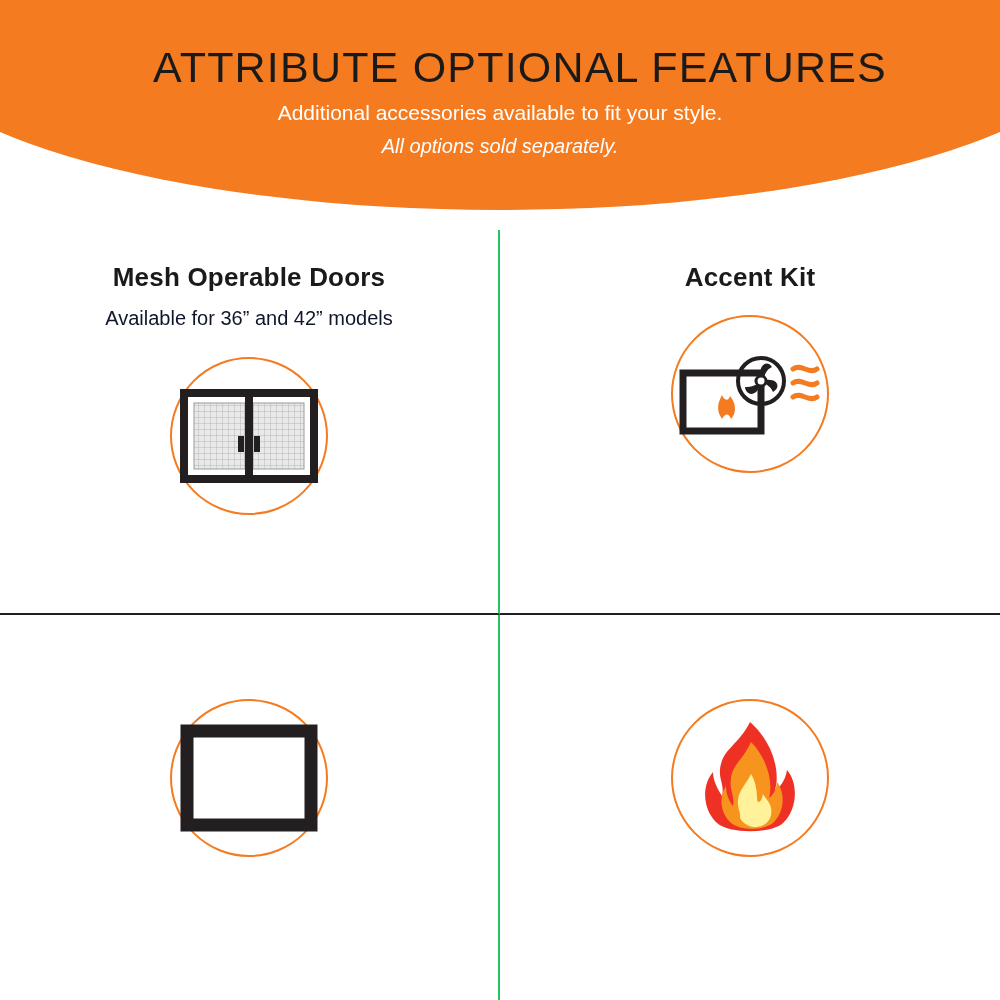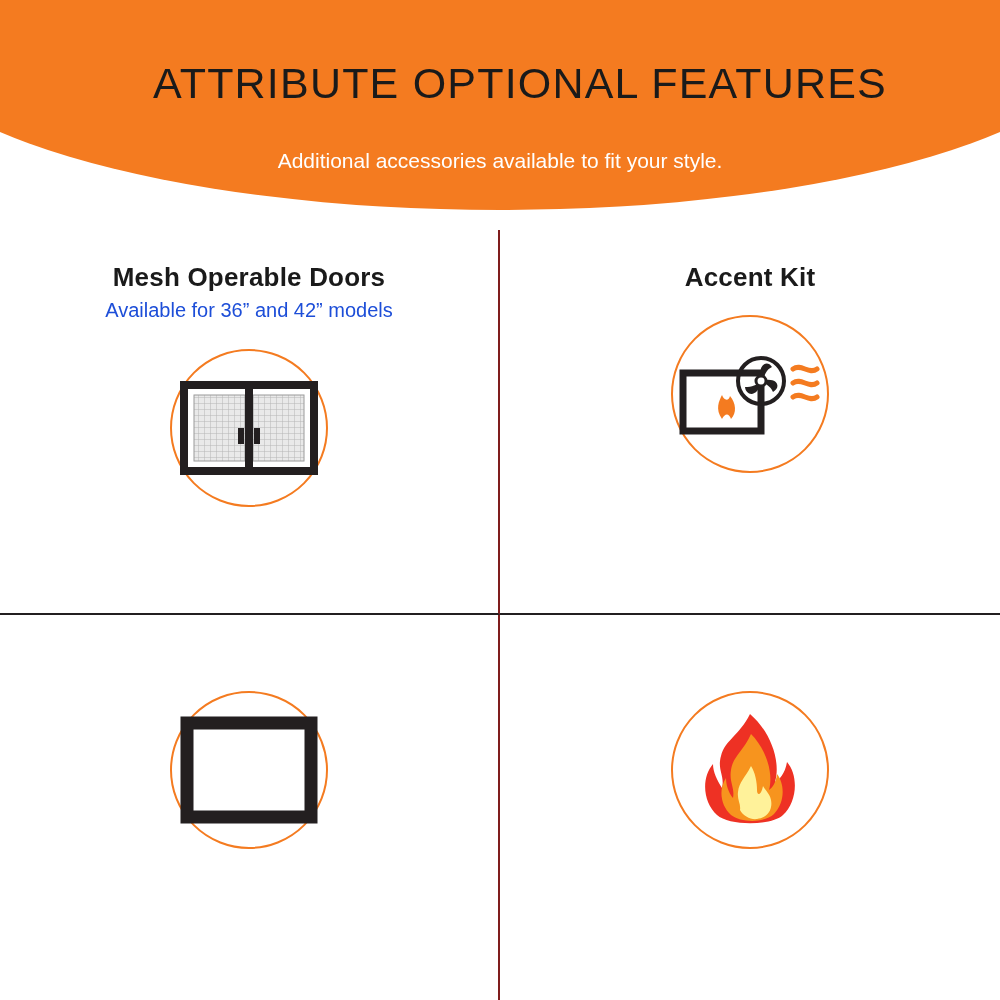--- a/index.html
+++ b/index.html
@@ -42,28 +42,28 @@
     position: relative;
     text-align: center;
     padding-top: 44px;
   }
   .header-title {
     color: #1a1a1a;
     font-size: 43px;
     font-weight: 400;
     letter-spacing: 1.2px;
     line-height: 1.1;
-    margin: 16px;
+    margin: 0;
     padding-left: 40px;
   }
   .header-sub1 {
     color: #ffffff;
     font-size: 21px;
     font-weight: 400;
-    margin-top: 40px;
+    margin-top: 8px;
     line-height: 1.3;
   }
   .header-sub2 {
     color: #ffffff;
     font-size: 20px;
     font-style: italic;
     font-weight: 400;
     margin-top: 6px;
     line-height: 1.3;
   }
@@ -79,37 +79,37 @@
     grid-template-columns: 1fr 1fr;
     grid-template-rows: 1fr 1fr;
   }
   .cell {
     position: relative;
     display: flex;
     flex-direction: column;
     align-items: center;
     padding-top: 32px;
   }
-  .cell.border-right { border-right: 2px solid #7f1d1d; }
+  .cell.border-right { border-right: 2px solid #22c55e; }
   .cell.border-bottom { border-bottom: 2px solid #231f20; }
 
   .feat-title {
     font-size: 26px;
     font-weight: bold;
     color: #1a1a1a;
     text-align: center;
     letter-spacing: 0.2px;
     margin: 0;
   }
   .feat-desc {
     font-size: 20px;
-    color: #1d4ed8;
+    color: #0f172a;
     text-align: center;
     line-height: 1.3;
-    margin-top: 4px;
+    margin-top: 12px;
     max-width: 420px;
     font-weight: 400;
   }
 
   .icon-circle {
     margin-top: 26px;
     width: 158px;
     height: 158px;
     border: 2px solid #f47b20;
     border-radius: 50%;
@@ -122,20 +122,21 @@
 </head>
 <body>
 
 <div class="page">
 
   <div class="header">
     <div class="header-bg"></div>
     <div class="header-inner">
       <h1 class="header-title">ATTRIBUTE OPTIONAL FEATURES</h1>
       <div class="header-sub1">Additional accessories available to fit your style.</div>
+      <div class="header-sub2">All options sold separately.</div>
     </div>
   </div>
 
   <div class="grid">
 
     <div class="cell border-right border-bottom">
       <div class="feat-title">Mesh Operable Doors</div>
       <div class="feat-desc">Available for 36” and 42” models</div>
       <div class="icon-circle">
         <svg width="150" height="110" viewBox="0 0 150 110">

